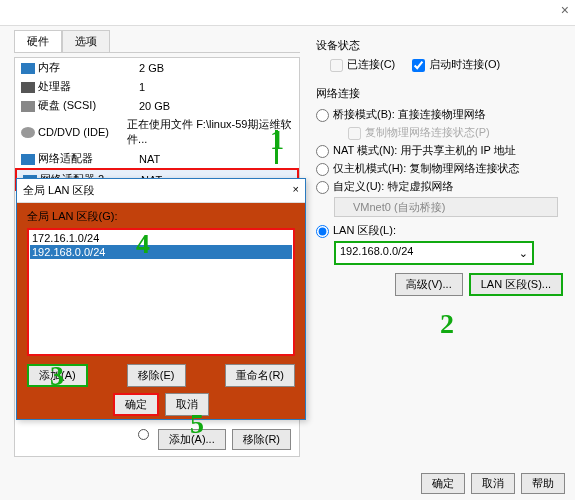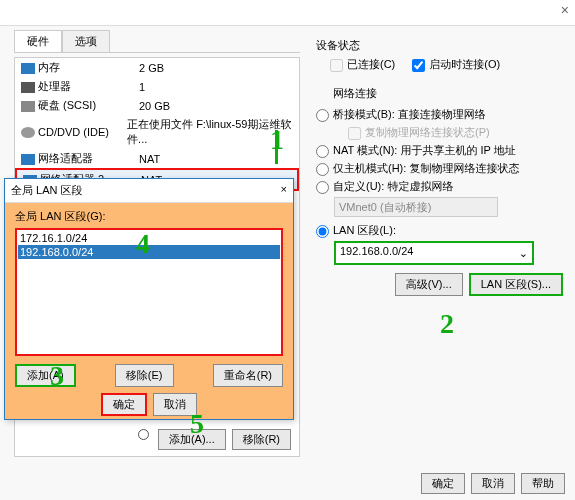--- a/index.html
+++ b/index.html
@@ -27,30 +27,30 @@
 .ic.net{background:#2a7abf}
 .ic.usb{background:#666}
 .ic.snd{background:#777}
 .ic.disp{background:#555}
 .add-row{position:absolute;bottom:6px;right:8px;display:flex;gap:6px}
 .btn{padding:2px 10px;border:1px solid #888;background:#e9e9e9;cursor:pointer}
 .gear{display:inline-block;width:11px;height:11px;border:1px solid #555;border-radius:50%;margin-right:3px;vertical-align:middle}
 .st-title{margin:2px 0 4px}
 .chk{margin:2px 0 2px 14px}
 .chk input{margin-right:4px;vertical-align:middle}
-.grp-title{margin:14px 17px 6px}
+.grp-title{margin:14px 0 6px}
 .rad{margin:3px 0;display:flex;align-items:flex-start}
 .rad input{margin:2px 4px 0 0}
-.sel-box{margin:3px 0 6px 18px;width:164px;height:20px;border:1px solid #ccc;background:#eee;padding:2px 4px;color:#888}
+.sel-box{margin:3px 0 6px 18px;width:224px;height:20px;border:1px solid #ccc;background:#eee;padding:2px 18px;color:#888}
 .lan-sel{border:2px solid #1a1;height:24px;width:200px;margin:3px 0 6px 18px;padding:2px 4px;background:#fff;position:relative}
 .lan-sel .arr{position:absolute;right:4px;top:4px}
 .btn-row{display:flex;gap:6px;justify-content:flex-end;margin-top:8px}
 .btn-hl{border:2px solid #1a1}
 .footer{position:absolute;bottom:6px;right:10px;display:flex;gap:6px}
-.dialog{position:absolute;left:4px;top:178px;width:290px;height:242px;background:#fdba74;border:1px solid #2a7abf;z-index:10;box-shadow:2px 2px 6px rgba(0,0,0,.2)}
+.dialog{position:absolute;left:16px;top:178px;width:290px;height:242px;background:#c2410c;border:1px solid #2a7abf;z-index:10;box-shadow:2px 2px 6px rgba(0,0,0,.2)}
 .dlg-title{background:#fff;padding:4px 6px;display:flex;justify-content:space-between;border-bottom:1px solid #ddd}
 .dlg-body{padding:6px 10px}
 .dlg-label{margin-bottom:4px}
 .list{border:2px solid #e11;background:#fff;height:128px;padding:1px}
 .list .item{padding:1px 2px}
 .list .item.sel{background:#2a7abf;color:#fff}
 .dlg-btns{display:flex;gap:24px;justify-content:space-between;margin-top:8px}
 .dlg-btns2{display:flex;gap:6px;justify-content:center;margin-top:6px}
 .btn-g{border:2px solid #1a1}
 .btn-r{border:2px solid #e11}

